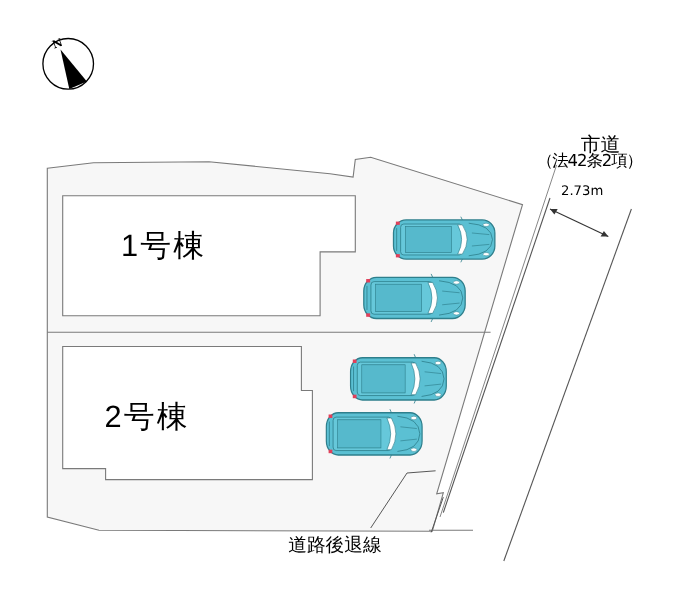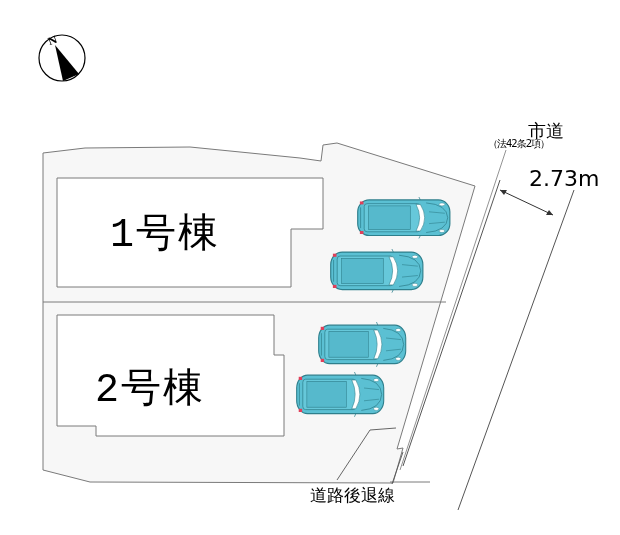--- a/index.html
+++ b/index.html
@@ -1,22 +1,22 @@
 <!DOCTYPE html>
 <html><head>
   <meta charset="utf-8">
   <style>
     html, body { margin: 0; padding: 0; background: #ffffff; }
     body { width: 620px; height: 535px; position: relative; overflow: hidden; font-family: "DejaVu Sans", sans-serif; }
     svg.plan { position: absolute; left: 0; top: 0; }
     .lbl { position: absolute; color: #000; white-space: nowrap; }
-    .bldg-label { font-size: 40px; letter-spacing: 2px; font-family: Liberation Mono, monospace; }
+    .bldg-label { font-size: 28px; letter-spacing: 2px; font-family: Liberation Sans, sans-serif; }
     .road-name { font-size: 18px; }
-    .road-sub { font-size: 10px; }
-    .dim { font-size: 22px; margin-left: 19px; }
+    .road-sub { font-size: 15px; }
+    .dim { font-size: 12px; }
     .setback { font-size: 17px; }
   </style>
 </head>
 <body>
 
 <svg class="plan" width="620" height="535" viewBox="0 0 620 535">
   <defs>
     <g id="car">
 
       <rect x="1" y="4" width="128" height="48" rx="16" ry="16" fill="#5bc0d3" stroke="#2e7f8c" stroke-width="1.6"></rect>
@@ -77,13 +77,13 @@
 
 <div class="lbl" style="left:48px; top:35px; font-size:10px; font-weight:bold; transform:rotate(-20deg); font-family:'DejaVu Serif', serif;">N</div>
 
 <div class="lbl bldg-label" style="left:110px; top:205px;">1号棟</div>
 <div class="lbl bldg-label" style="left:95px; top:360px;">2号棟</div>
 
 <div class="lbl road-name" style="left:528px; top:119px;">市道</div>
 <div class="lbl road-sub" style="left:488px; top:137px; letter-spacing:-1px;">（法42条2項）</div>
 <div class="lbl dim" style="left:510px; top:166px;">2.73m</div>
 
-<div class="lbl setback" style="left:262px; top:484px;margin-left:48px;">道路後退線</div>
+<div class="lbl setback" style="left:262px; top:484px;">道路後退線</div>
 
 </body></html>

